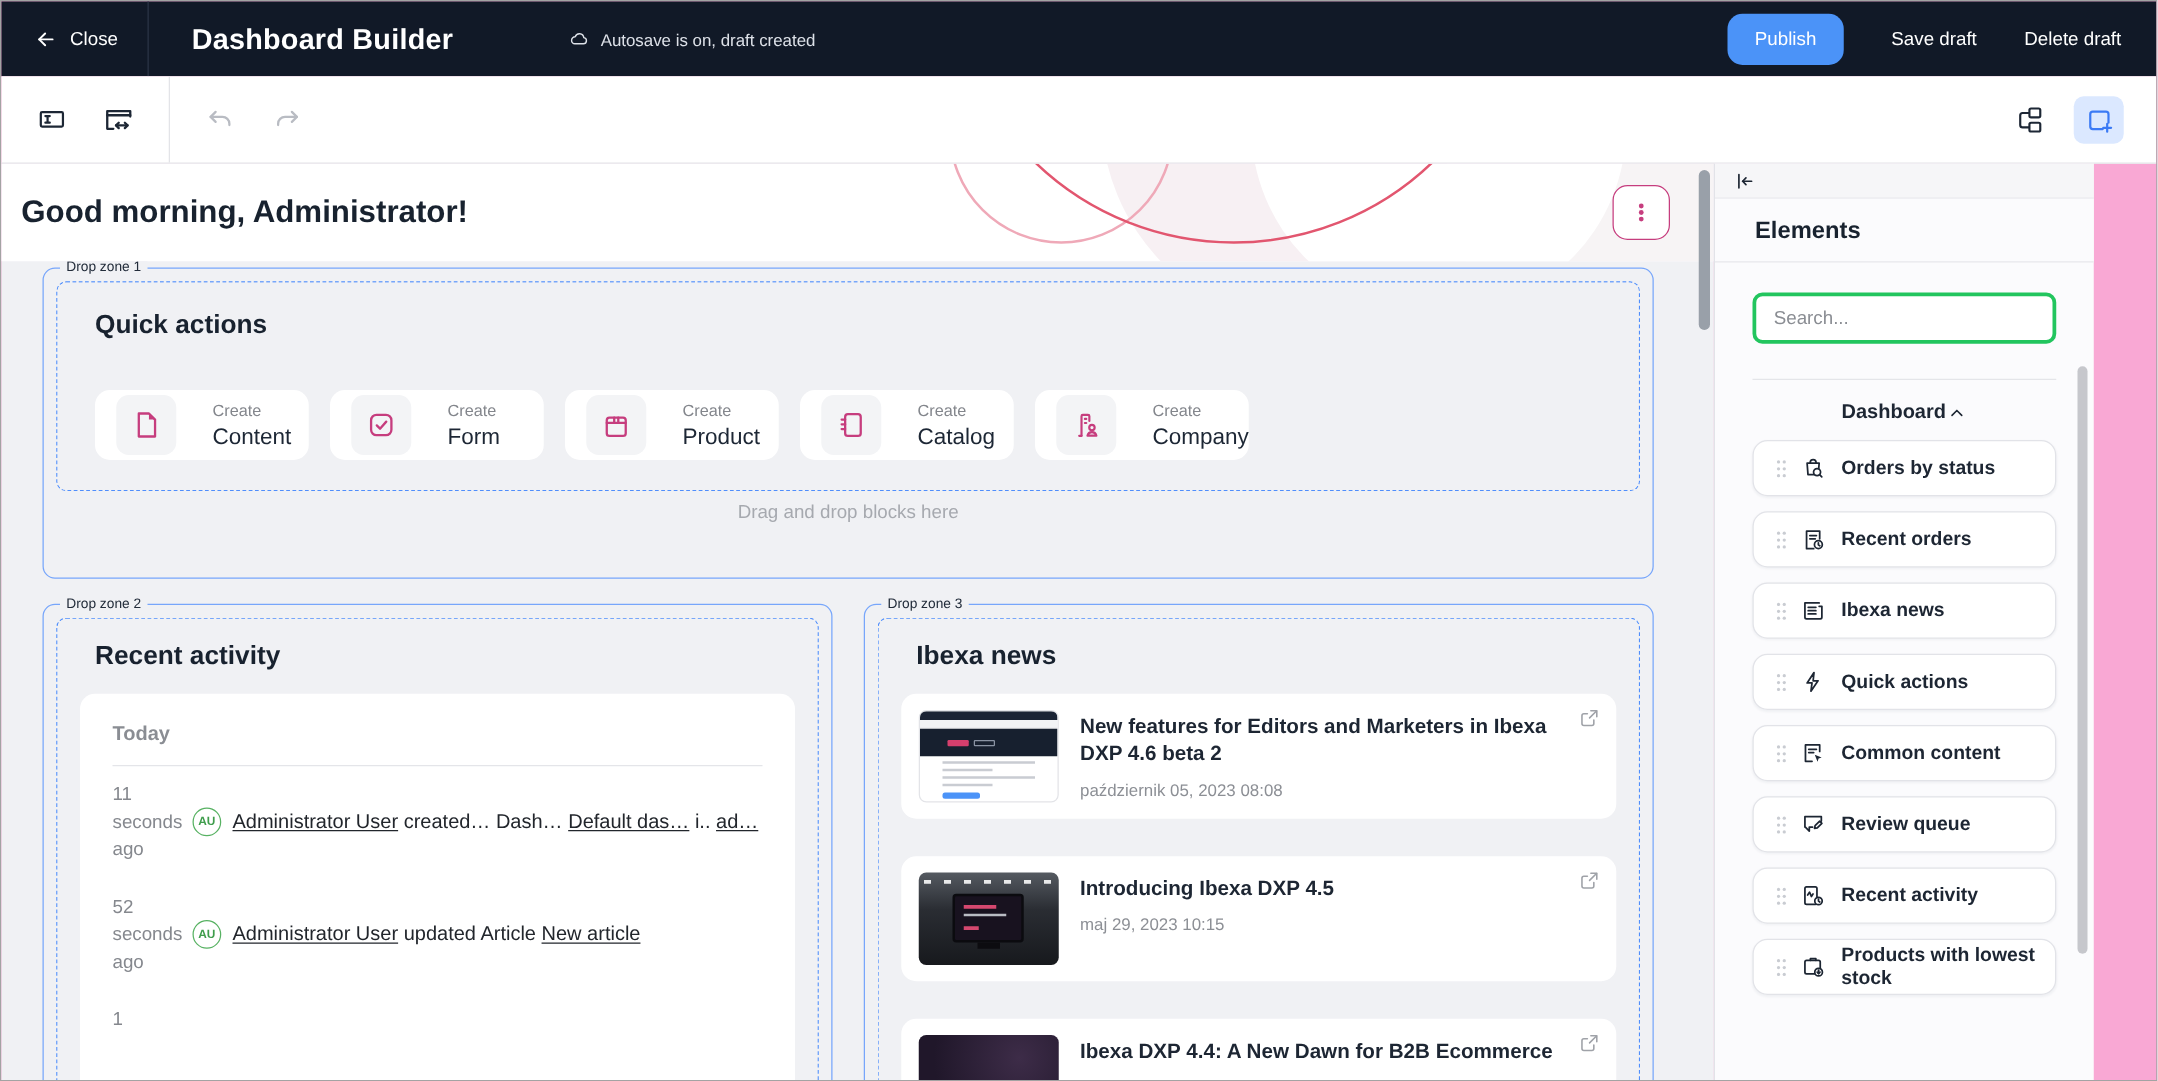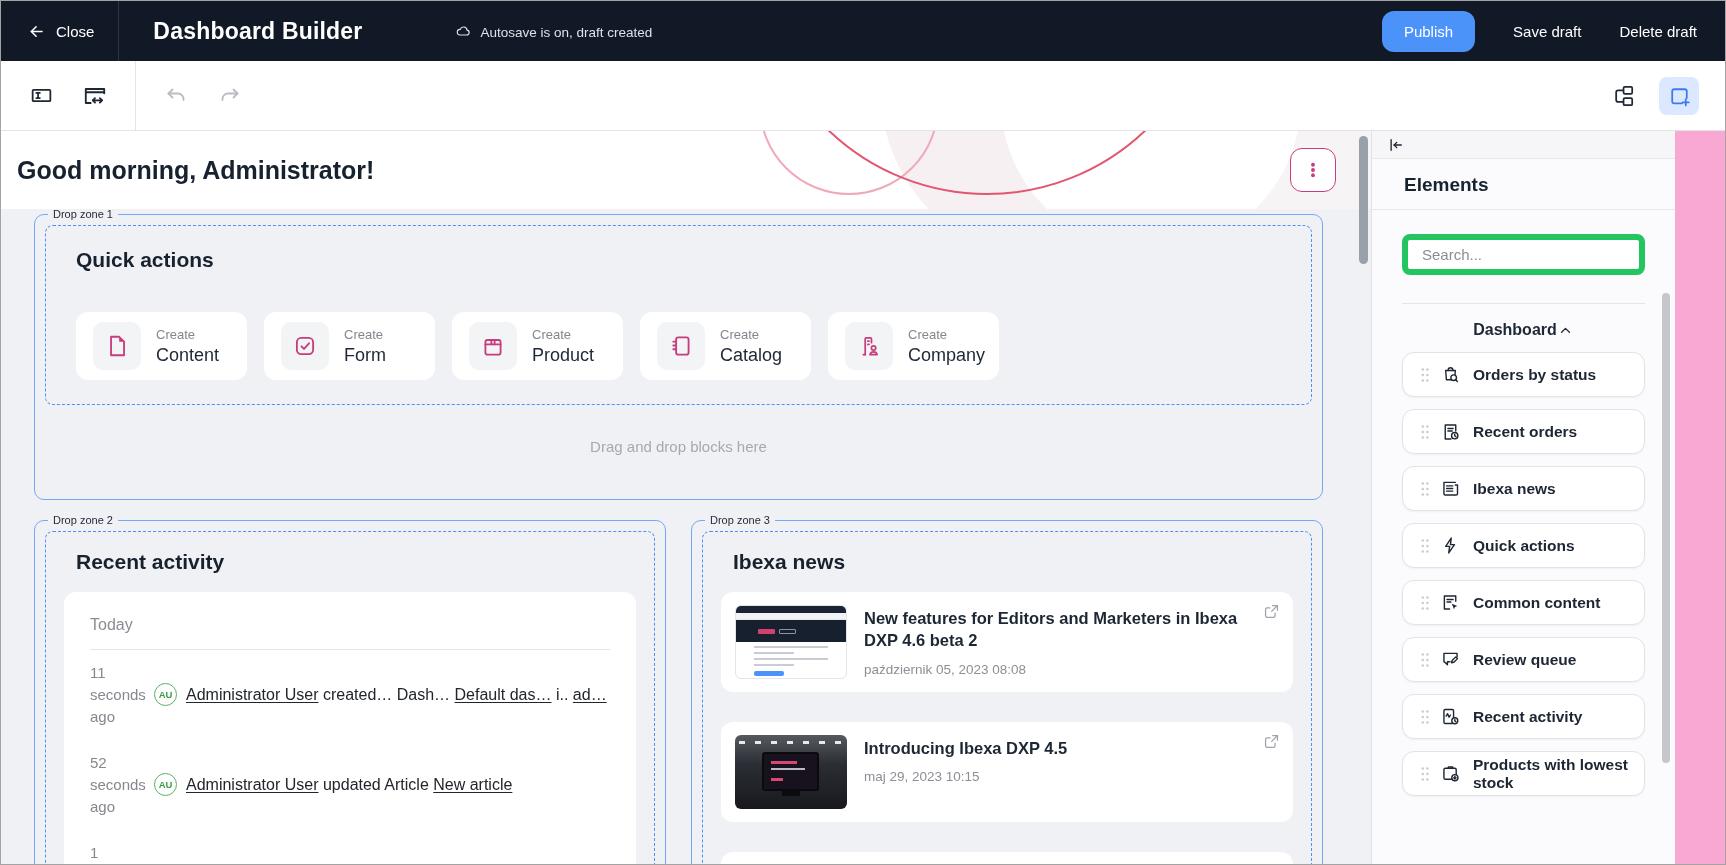--- a/index.html
+++ b/index.html
@@ -51,33 +51,33 @@
   .kebab-btn{position:absolute;right:35px;top:17px;width:46px;height:44px;background:#fff;border:1.5px solid var(--accent-pink);border-radius:12px;display:flex;align-items:center;justify-content:center;color:var(--accent-pink);cursor:pointer;z-index:5}
 
   .content{flex:1;padding:5px 48px 0 33px;overflow:hidden}
 
   .dropzone{position:relative;border:1.5px solid var(--dropzone-blue);border-radius:10px;padding:10px}
   .dz-label{position:absolute;top:-8px;left:13px;background:var(--page-bg);padding:0 5px;font-size:11px;line-height:15px;color:#222c3a}
   .dashed{border:1px dashed #4f8efc;border-radius:8px;padding:14px 30px 24px}
 
   .qa-h2{font-size:21px;font-weight:800;color:var(--dark-text);margin:8px 0 40px}
   .qa-cards{display:flex;gap:17px}
-  .qa-card{width:171px;height:68px;background:#fff;border-radius:12px;display:flex;align-items:center;padding-left:17px;gap:15px;cursor:pointer}
+  .qa-card{width:171px;height:56px;background:#fff;border-radius:12px;display:flex;align-items:center;padding-left:17px;gap:29px;cursor:pointer}
   .qa-tile{width:48px;height:48px;border-radius:10px;background:#f3f4f6;display:flex;align-items:center;justify-content:center;color:var(--accent-pink);flex-shrink:0}
   .qa-create{font-size:13px;color:#83868c;margin-bottom:3px}
   .qa-label{font-size:18px;color:#1d2735}
-  .drag-hint{text-align:center;color:#a6a9af;font-size:15px;margin:33px 0 34px}
+  .drag-hint{text-align:center;color:#a6a9af;font-size:15px;margin:8px 0 34px}
 
   .dz-row{display:flex;gap:25px;margin-top:20px}
   .dz-col{flex:1;height:392px}
   .dz-col .dashed{padding:14px 16px;height:378px}
   .section-h2{font-size:21px;font-weight:800;color:var(--dark-text);margin:4px 0 18px;padding-left:14px}
 
   .activity-card{background:#fff;border-radius:12px;padding:18px 26px;min-height:330px;margin:0 2px}
-  .today{font-size:16px;font-weight:400;color:#8a8d93;padding:6px 0 15px;border-bottom:1px solid #e4e5e9;margin-bottom:12px}
+  .today{font-size:16px;font-weight:700;color:#8a8d93;padding:6px 0 15px;border-bottom:1px solid #e4e5e9;margin-bottom:12px}
   .act-entry{display:flex;margin-bottom:24px;min-height:66px}
   .act-time{width:58px;flex-shrink:0;font-size:15px;color:#85888e;line-height:22px}
   .act-avatar{width:23px;height:23px;border-radius:50%;border:1.5px solid #58b263;color:#3f9d4c;font-size:9.5px;font-weight:700;display:flex;align-items:center;justify-content:center;margin:21px 9px 0 6px;background:#fff;flex-shrink:0}
   .act-text{font-size:16px;color:#22262c;padding-top:22px;line-height:22px}
   .act-link{text-decoration:underline;text-underline-offset:2px;cursor:pointer}
 
   .news-card{background:#fff;border-radius:12px;padding:13px 14px;display:flex;position:relative;margin:0 2px 30px;min-height:100px}
   .news-thumb{width:112px;height:74px;border-radius:6px;flex-shrink:0;position:relative;overflow:hidden}
   .news-body{margin-left:17px;padding-right:34px}
   .news-title{font-size:16.5px;font-weight:700;color:#1d2633;line-height:1.35;margin-top:2px}
@@ -102,21 +102,21 @@
   .t-warehouse .m-l3{height:3px;background:#d5486f;width:12px;margin:8px 0 0 7px}
   .t-warehouse .stand{position:absolute;left:47px;top:56px;width:18px;height:5px;background:#0c0c10}
   .t-purple{background:radial-gradient(circle at 72% 25%,#3d2c48,#20172a 70%)}
 
   
   .panel{width:304px;background:#fbfbfd;border-left:1px solid #e2e3e8;display:flex;flex-direction:column;position:relative}
   .panel-collapse{height:28px;background:#f6f6f8;border-bottom:1px solid #e7e8ec;display:flex;align-items:center;padding-left:15px}
   .collapse-btn{background:none;border:none;color:#1d2633;cursor:pointer;display:flex;align-items:center}
   .panel-title{font-size:19px;font-weight:800;color:var(--dark-text);padding:15px 0 13px 32px;border-bottom:1px solid #e7e8ec;background:#fbfbfd}
   .panel-body{flex:1;padding:24px 30px 0;position:relative;overflow:hidden}
-  .search-input{width:100%;height:41px;border:6px solid #22c55e;border-radius:8px;font-size:15px;padding:0 14px;font-family:inherit;color:#1d2633;background:#fff;outline:none}
+  .search-input{width:100%;height:41px;border:3px solid #22c55e;border-radius:8px;font-size:15px;padding:0 14px;font-family:inherit;color:#1d2633;background:#fff;outline:none}
   .search-input::placeholder{color:#8a8d93}
   .panel-divider{height:1px;background:#e4e5e9;margin-top:28px}
   .group-header{display:flex;justify-content:center;align-items:center;padding:17px 2px 13px;cursor:pointer}
   .group-label{font-size:16px;font-weight:700;color:#1d2633}
   .group-header svg{color:#1d2633}
   .element-list{display:flex;flex-direction:column;gap:12px}
   .element-item{height:45px;background:#fff;border:1px solid #e2e3e8;border-radius:12px;display:flex;align-items:center;padding:0 12px;box-shadow:0 1px 2px rgba(20,30,50,.05);cursor:grab;flex-shrink:0}
   .drag-handle{color:#c9ccd2;margin:0 10px 0 5px;display:flex;cursor:grab}
   .el-icon{color:#1d2633;margin-right:12px;display:flex}
   .el-label{font-size:15.5px;font-weight:700;color:#1d2633}

